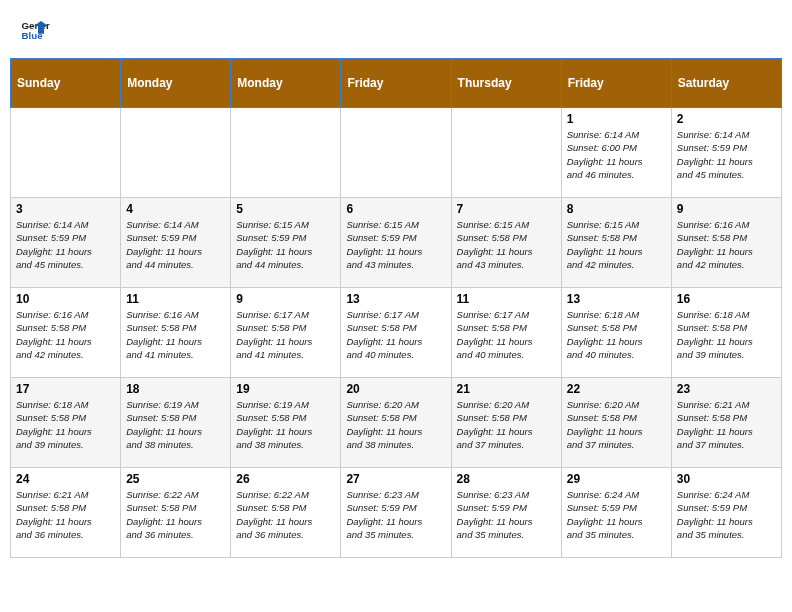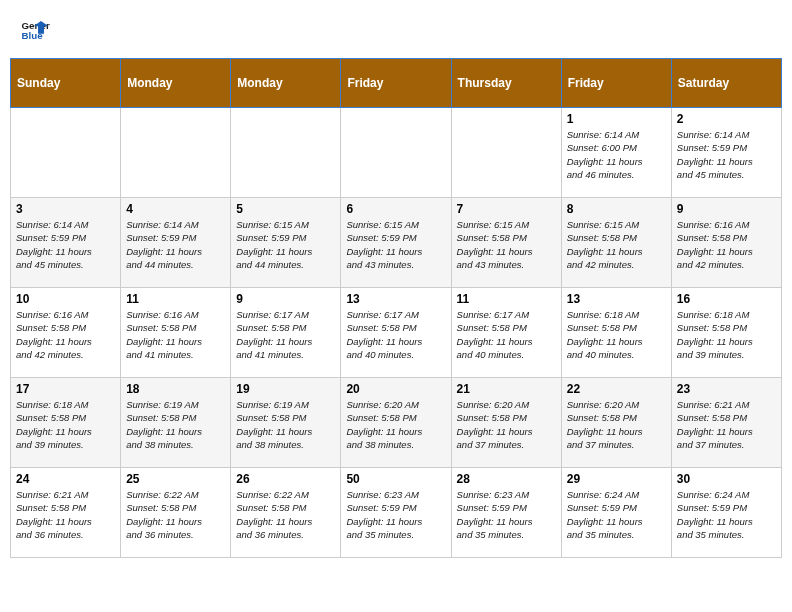--- a/index.html
+++ b/index.html
@@ -294,21 +294,21 @@
 and 36 minutes.</div>
         </td>
         <td>
           <span class="day-number">26</span>
           <div class="day-info" style="white-space: pre-line;">Sunrise: 6:22 AM
 Sunset: 5:58 PM
 Daylight: 11 hours
 and 36 minutes.</div>
         </td>
         <td>
-          <span class="day-number">50</span>
+          <span class="day-number">27</span>
           <div class="day-info" style="white-space: pre-line;">Sunrise: 6:23 AM
 Sunset: 5:59 PM
 Daylight: 11 hours
 and 35 minutes.</div>
         </td>
         <td>
           <span class="day-number">28</span>
           <div class="day-info" style="white-space: pre-line;">Sunrise: 6:23 AM
 Sunset: 5:59 PM
 Daylight: 11 hours

